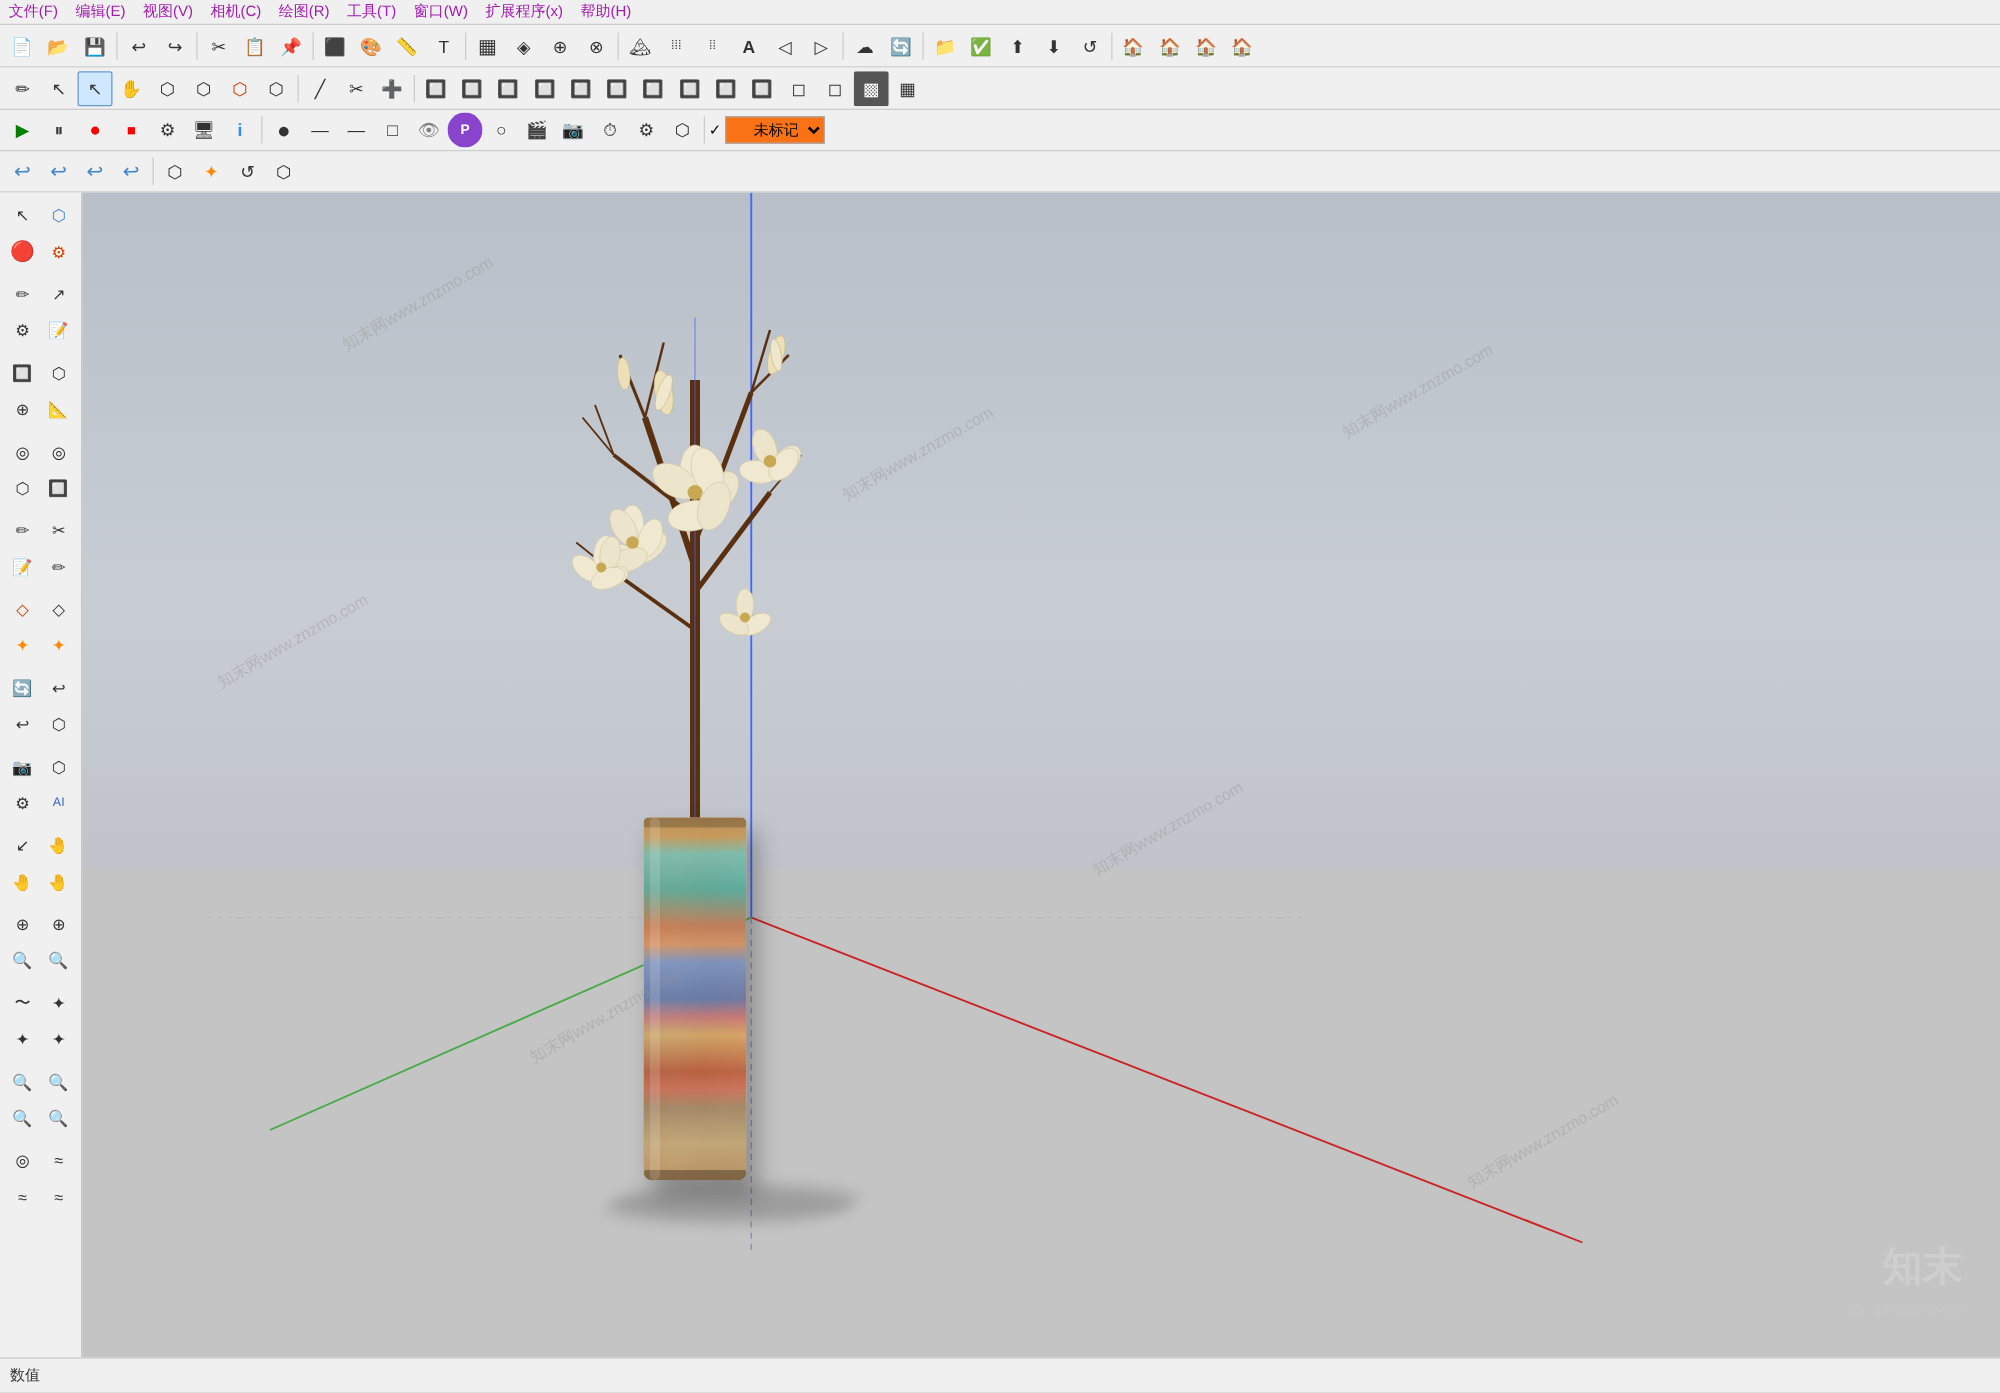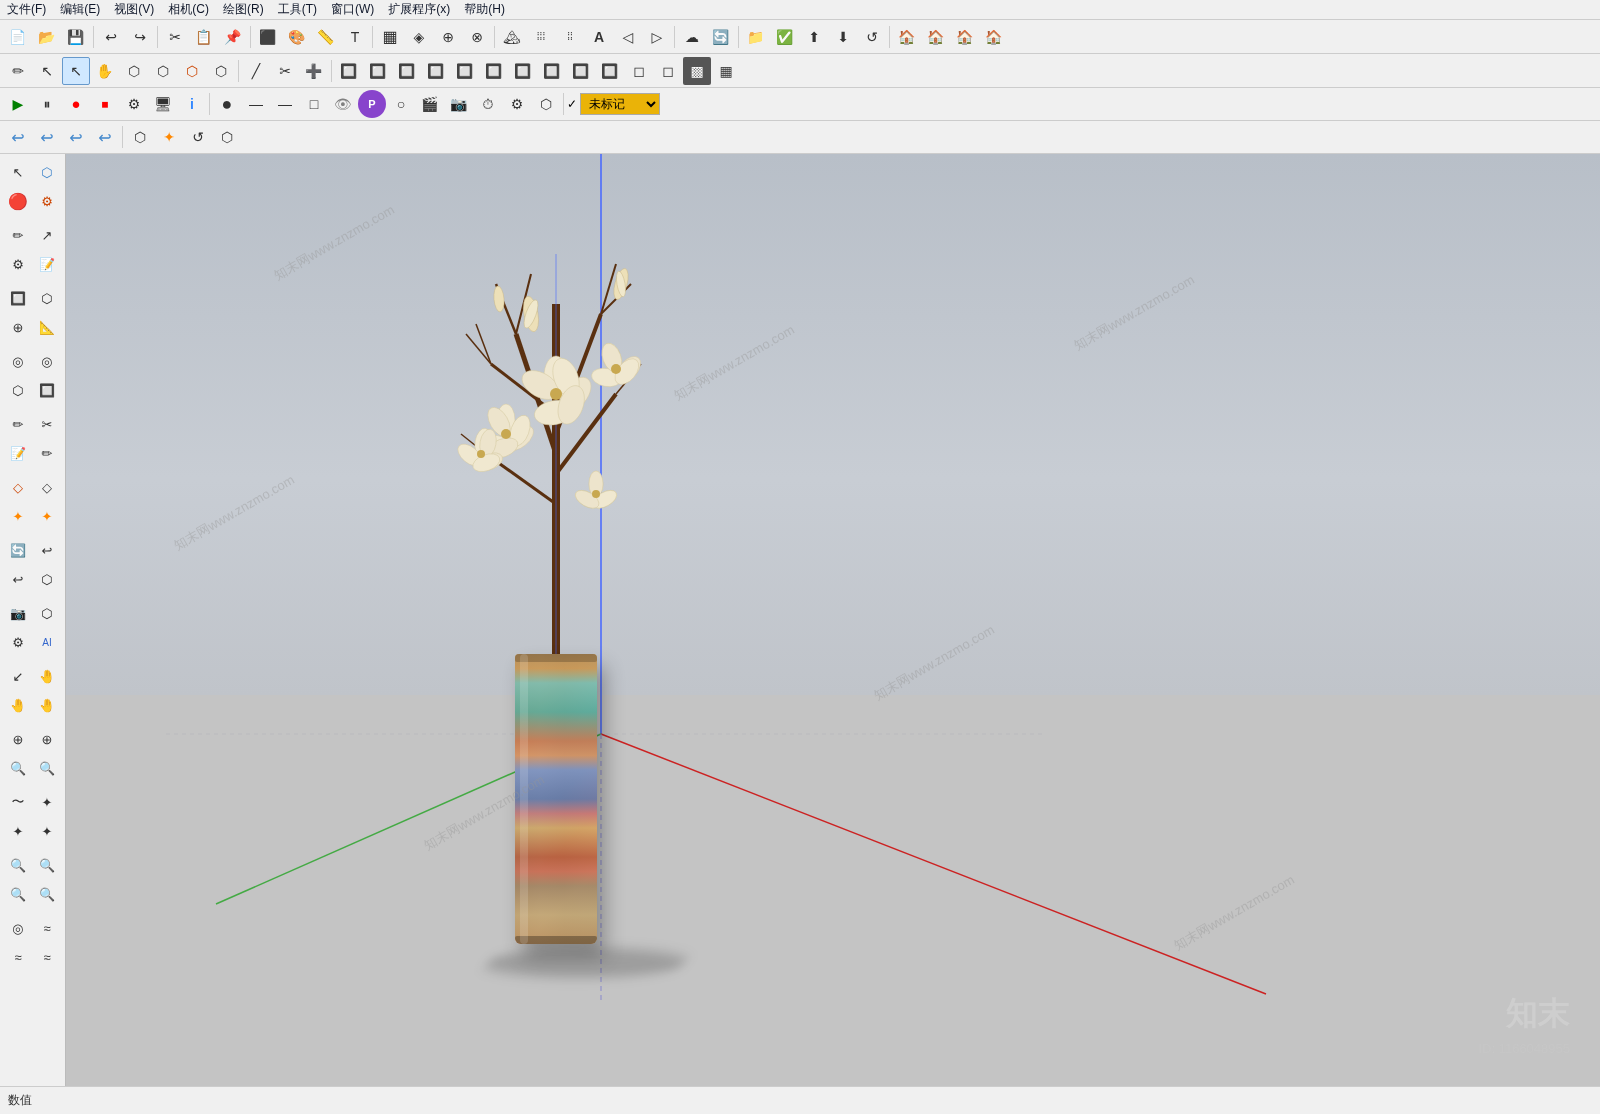--- a/index.html
+++ b/index.html
@@ -11,21 +11,21 @@
       height: 20px;
       background: #f0f0f0;
       display: flex;
       align-items: center;
       padding: 0 4px;
       border-bottom: 1px solid #ccc;
       gap: 8px;
     }
     .menu-item {
       font-size: 12px;
-      color: #0f172a;
+      color: #a21caf;
       cursor: pointer;
       padding: 0 3px;
       white-space: nowrap;
     }
 
     
     .toolbar-row {
       width: 100%;
       background: #f0f0f0;
       border-bottom: 1px solid #ccc;
@@ -215,23 +215,24 @@
       background: #f0f0f0;
       border-bottom: 1px solid #ccc;
       min-height: 32px;
     }
 
     
     .tag-dropdown {
       height: 22px;
       font-size: 12px;
       border: 1px solid #aaa;
-      background: #eab308;
+      background: #f97316;
       padding: 0 4px;
       min-width: 80px;
+      text-align: right;
     }
 
     
     .axis-blue { stroke: #4466ff; stroke-width: 1.5; }
     .axis-green { stroke: #44aa44; stroke-width: 1.5; }
     .axis-red { stroke: #cc2222; stroke-width: 1.5; }
   </style>
 </head>
 <body>
 

